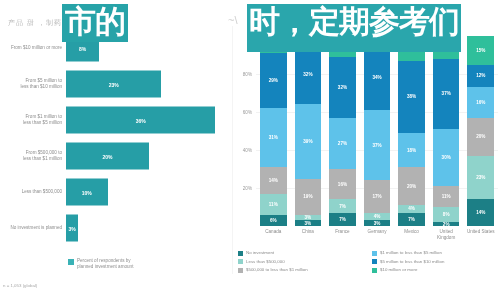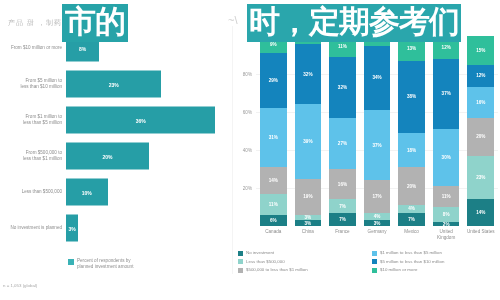--- a/index.html
+++ b/index.html
@@ -27,21 +27,21 @@
   }
   .cn-left {
     left: 62px; top: 4px; font-size: 31px;
     background: #27a3a8;
     padding: 2px 3px 5px 3px;
     letter-spacing: -1px;
   }
   .cn-right {
     left: 247px; top: 4px; font-size: 31px;
     background: #2aa6ac;
-    padding: 2px 2px 5px 2px;
+    padding: 2px 2px 15px 2px;
     letter-spacing: -1px;
   }
   .cn-faint {
     position: absolute; left: 8px; top: 18px;
     font-size: 7px; color: #b9b9b9; letter-spacing: 1px;
     filter: blur(0.6px);
   }
   .cn-tick {
     position: absolute; left: 228px; top: 14px;
     font-size: 11px; color: #cfcfcf; filter: blur(0.5px);

